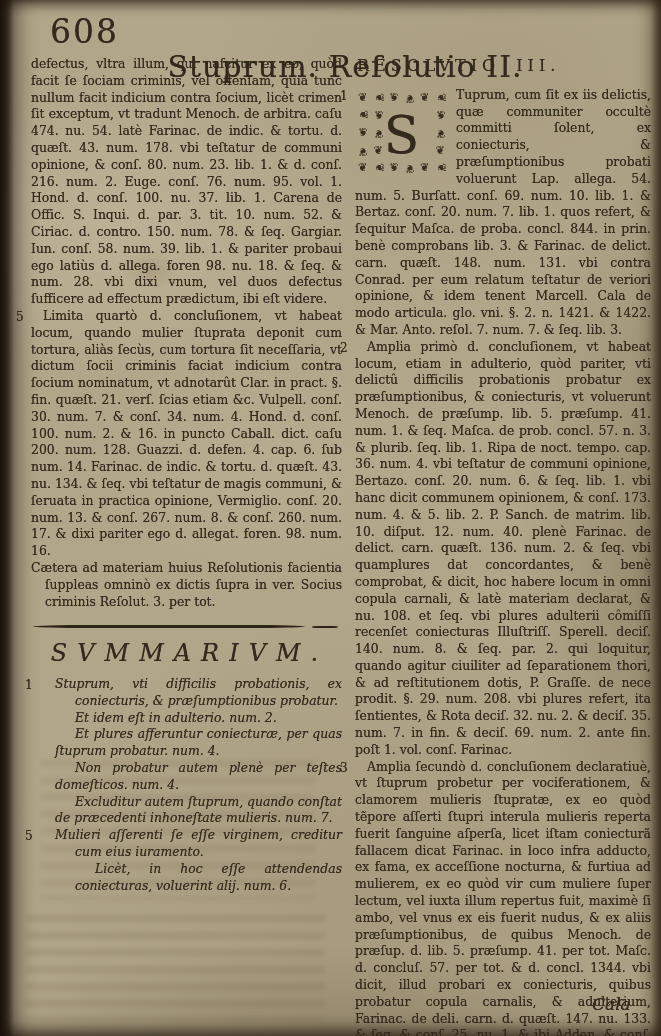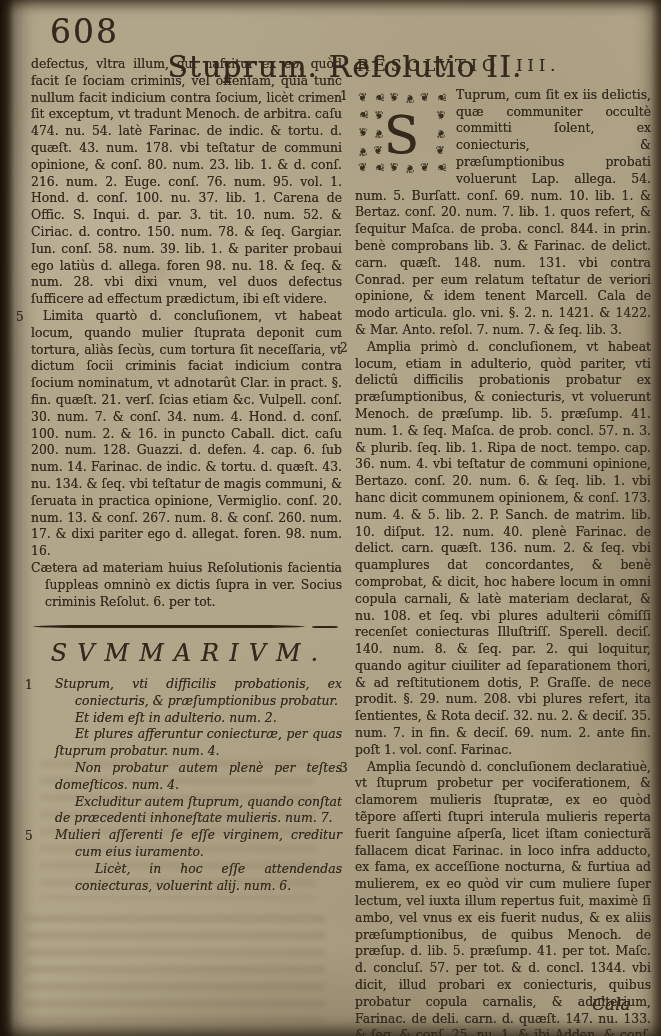--- a/index.html
+++ b/index.html
@@ -100,21 +100,21 @@
 
   <div class="col col-left ink">
     <div class="para">
       <span>defectus, vltra illum, qui naſcitur ex eo, quòd facit ſe ſociam criminis, vel offenſam, quia tunc nullum facit indicium contra ſocium, licèt crimen ſit exceptum, vt tradunt Menoch. de arbitra. caſu 474. nu. 54. latè Farinac. de indic. &amp; tortu. d. quæſt. 43. num. 178. vbi teſtatur de communi opinione, &amp; conſ. 80. num. 23. lib. 1. &amp; d. conſ. 216. num. 2. Euge. conſ. 76. num. 95. vol. 1. Hond. d. conſ. 100. nu. 37. lib. 1. Carena de Offic. S. Inqui. d. par. 3. tit. 10. num. 52. &amp; Ciriac. d. contro. 150. num. 78. &amp; ſeq. Gargiar. Iun. conſ. 58. num. 39. lib. 1. &amp; pariter probaui ego latiùs d. allega. foren 98. nu. 18. &amp; ſeq. &amp; num. 28. vbi dixi vnum, vel duos defectus ſufficere ad effectum prædictum, ibi eſt videre.</span>
     </div>
     <div class="para ind">
       <span class="margin-num">5</span>
       <span>Limita quartò d. concluſionem, vt habeat locum, quando mulier ſtuprata deponit cum tortura, aliàs ſecùs, cum tortura ſit neceſſaria, vt dictum ſocii criminis faciat indicium contra ſocium nominatum, vt adnotarût Clar. in pract. §. fin. quæſt. 21. verſ. ſcias etiam &amp;c. Vulpell. conſ. 30. num. 7. &amp; conſ. 34. num. 4. Hond. d. conſ. 100. num. 2. &amp; 16. in puncto Caball. dict. caſu 200. num. 128. Guazzi. d. defen. 4. cap. 6. ſub num. 14. Farinac. de indic. &amp; tortu. d. quæſt. 43. nu. 134. &amp; ſeq. vbi teſtatur de magis communi, &amp; ſeruata in practica opinione, Vermiglio. conſ. 20. num. 13. &amp; conſ. 267. num. 8. &amp; conſ. 260. num. 17. &amp; dixi pariter ego d. allegat. foren. 98. num. 16.</span>
     </div>
     <div class="para hang">
-      <span>Cætera ad materiam huius Reſolutionis facientia ſuppleas omninò ex dictis ſupra in ver. Socius criminis Reſolut. 6. per tot.</span>
+      <span>Cætera ad materiam huius Reſolutionis facientia ſuppleas omninò ex dictis ſupra in ver. Socius criminis Reſolut. 3. per tot.</span>
     </div>
 
     <div class="rule-row">
       <div class="rule-main"></div>
       <div class="rule-tip"></div>
     </div>
 
     <div class="summarium-heading ink">SVMMARIVM.</div>
 
     <div class="sum-item sum-a">

